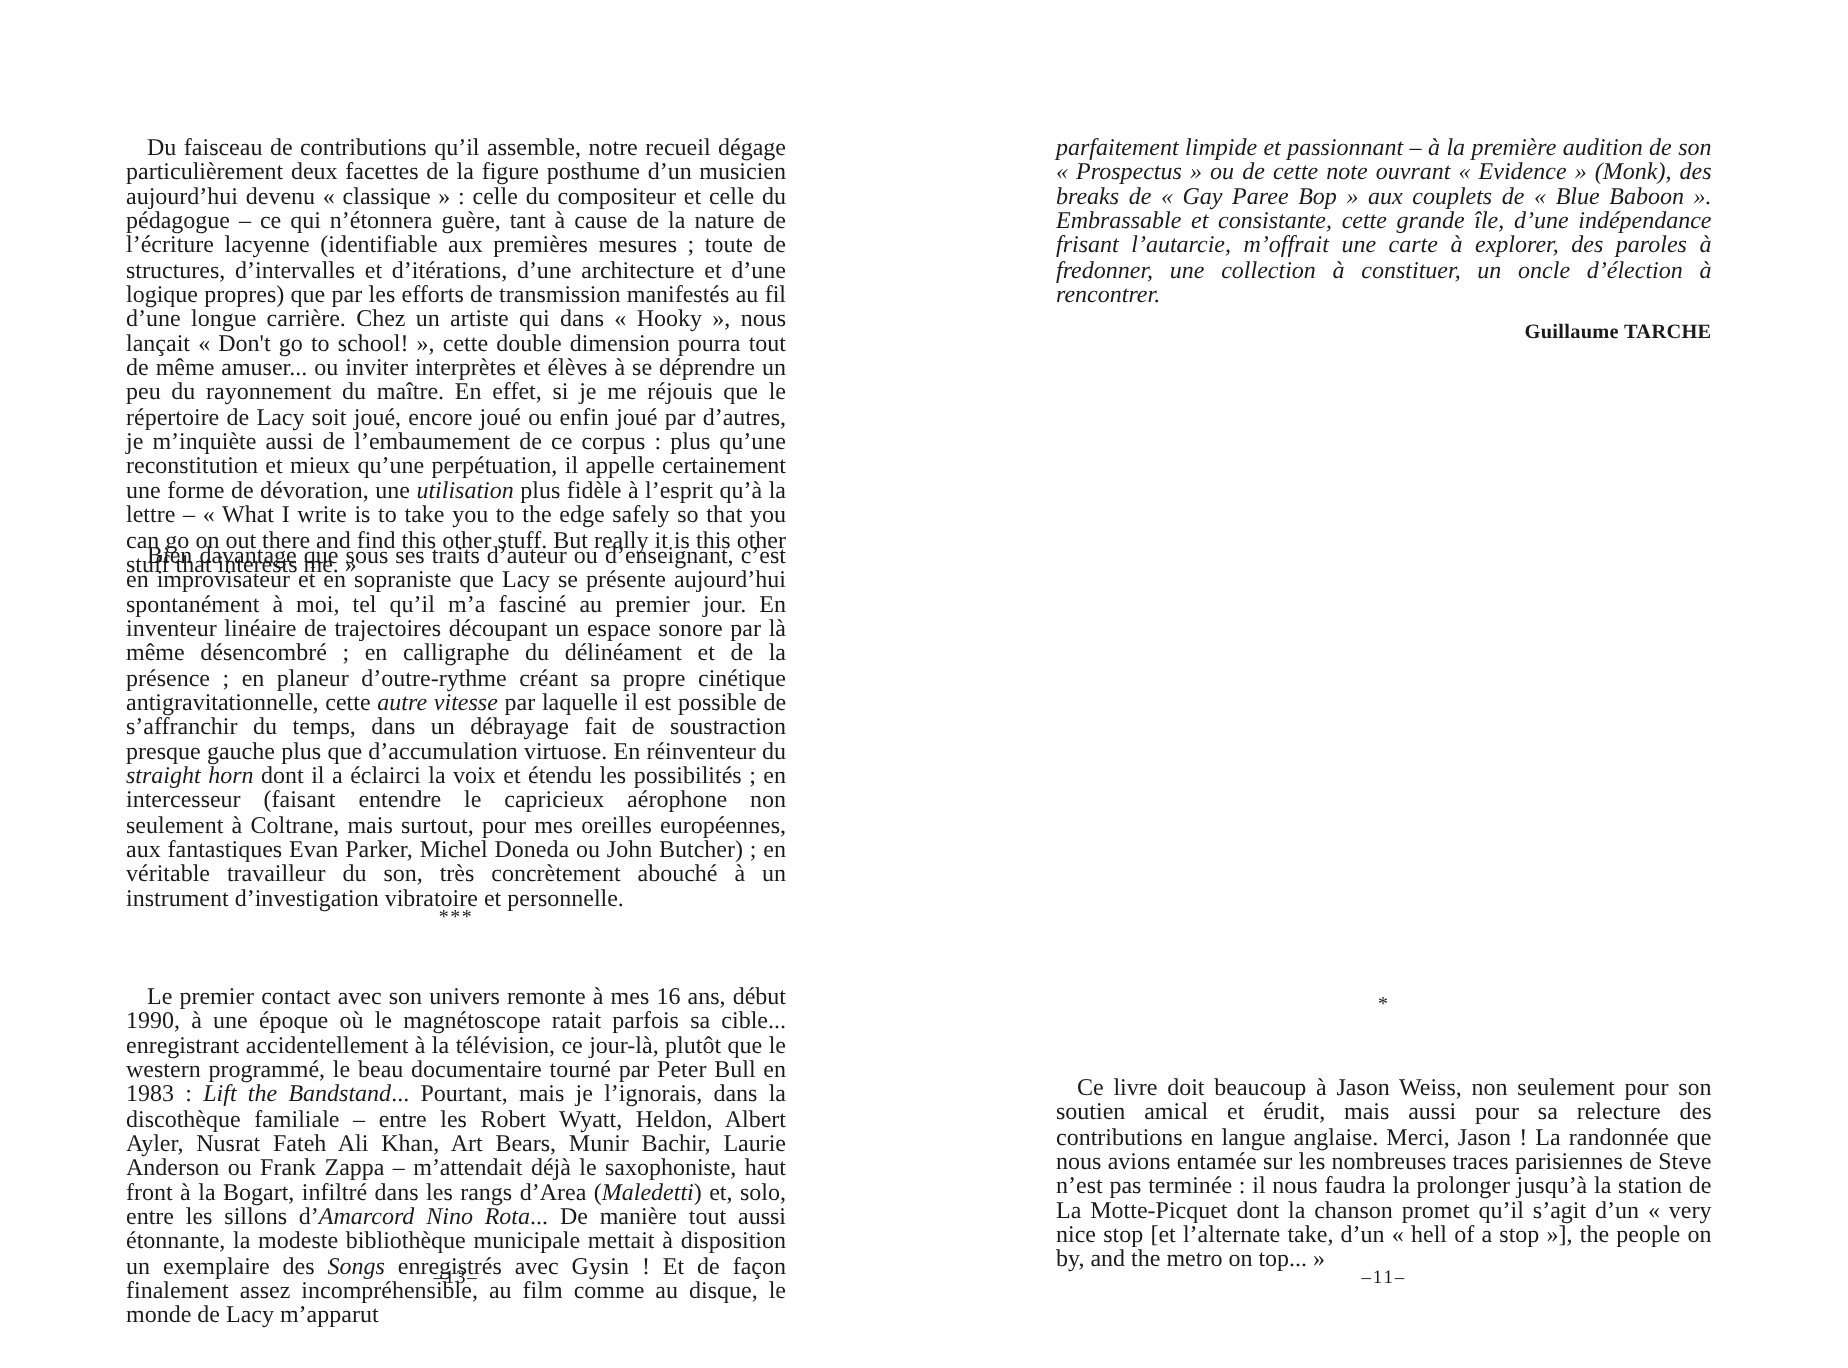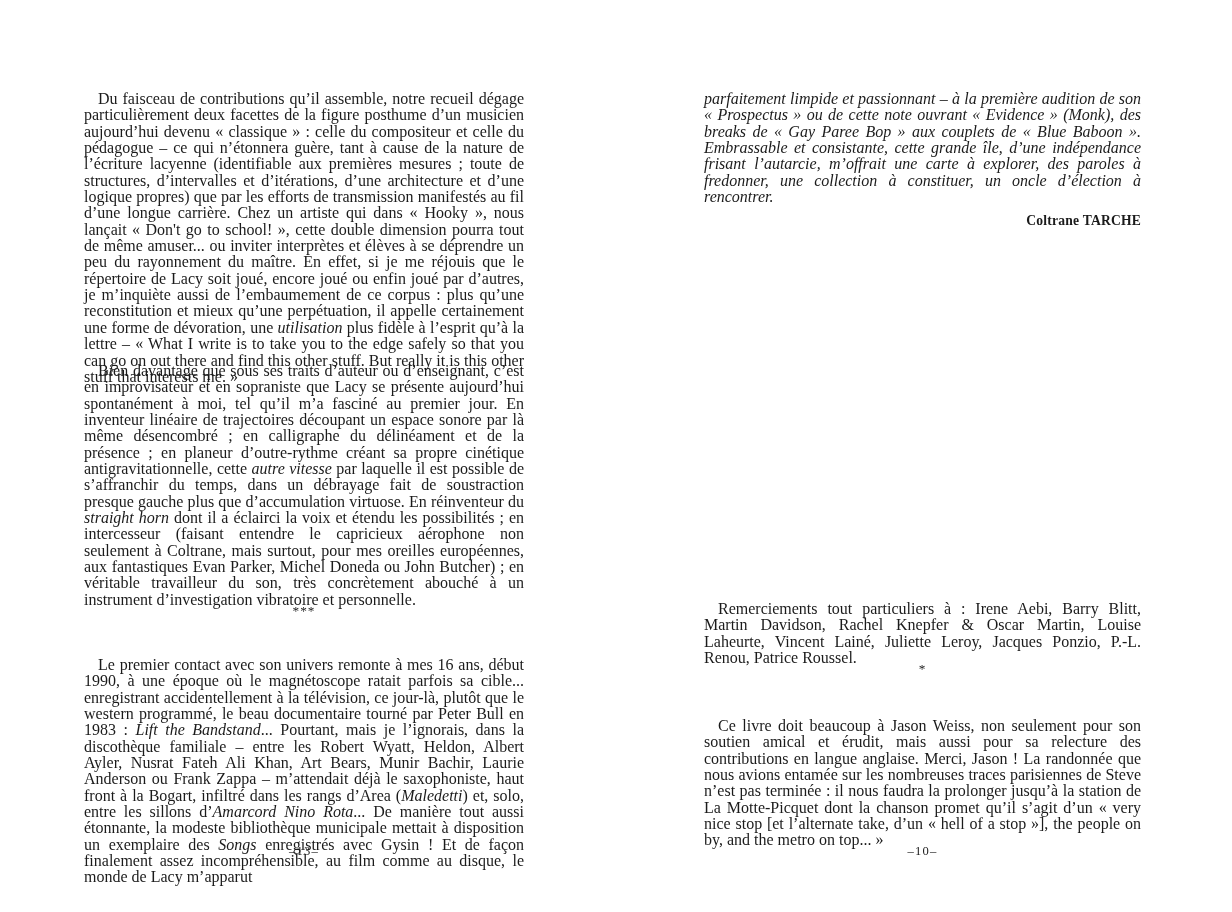--- a/index.html
+++ b/index.html
@@ -81,22 +81,21 @@
   <div class="separator block lp-sep">***</div>
 
   <p class="para indent block lp-p3">Le premier contact avec son univers remonte à mes 16 ans, début 1990, à une époque où le magnétoscope ratait parfois sa cible... enregistrant accidentellement à la télévision, ce jour-là, plutôt que le western programmé, le beau documentaire tourné par Peter Bull en 1983 : <i>Lift the Bandstand</i>... Pourtant, mais je l’ignorais, dans la discothèque familiale – entre les Robert Wyatt, Heldon, Albert Ayler, Nusrat Fateh Ali Khan, Art Bears, Munir Bachir, Laurie Anderson ou Frank Zappa – m’attendait déjà le saxophoniste, haut front à la Bogart, infiltré dans les rangs d’Area (<i>Maledetti</i>) et, solo, entre les sillons d’<i>Amarcord Nino Rota</i>... De manière tout aussi étonnante, la modeste bibliothèque municipale mettait à disposition un exemplaire des <i>Songs</i> enregistrés avec Gysin ! Et de façon finalement assez incompréhensible, au film comme au disque, le monde de Lacy m’apparut</p>
 
   <div class="page-number block lp-num">–13–</div>
 </div>
 
 <div class="page" id="page-right">
   <p class="para block rp-p1">parfaitement limpide et passionnant – à la première audition de son « Prospectus » ou de cette note ouvrant « Evidence » (Monk), des breaks de « Gay Paree Bop » aux couplets de « Blue Baboon ». Embrassable et consistante, cette grande île, d’une indépendance frisant l’autarcie, m’offrait une carte à explorer, des paroles à fredonner, une collection à constituer, un oncle d’élection à rencontrer.</p>
 
-  <div class="signature block rp-sig">Coltrane TARCHE</div>
+  <div class="signature block rp-sig">Guillaume TARCHE</div>
 
-  <p class="para indent block rp-ack">Remerciements tout particuliers à : Irene Aebi, Barry Blitt, Martin Davidson, Rachel Knepfer &amp; Oscar Martin, Louise Laheurte, Vincent Lainé, Juliette Leroy, Jacques Ponzio, P.-L. Renou, Patrice Roussel.</p>
 
   <div class="separator block rp-sep">*</div>
 
   <p class="para indent block rp-p2">Ce livre doit beaucoup à Jason Weiss, non seulement pour son soutien amical et érudit, mais aussi pour sa relecture des contributions en langue anglaise. Merci, Jason ! La randonnée que nous avions entamée sur les nombreuses traces parisiennes de Steve n’est pas terminée : il nous faudra la prolonger jusqu’à la station de La Motte-Picquet dont la chanson promet qu’il s’agit d’un « very nice stop [et l’alternate take, d’un « hell of a stop »], the people on by, and the metro on top... »</p>
 
-  <div class="page-number block rp-num">–10–</div>
+  <div class="page-number block rp-num">–11–</div>
 </div>
 
 </body></html>

